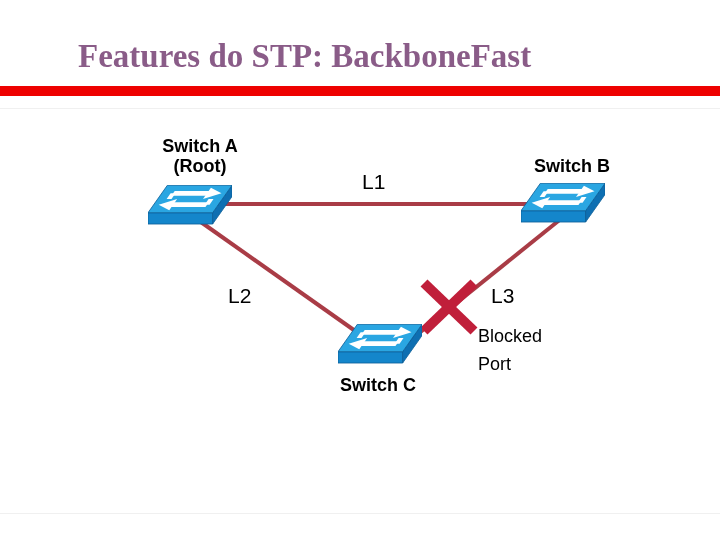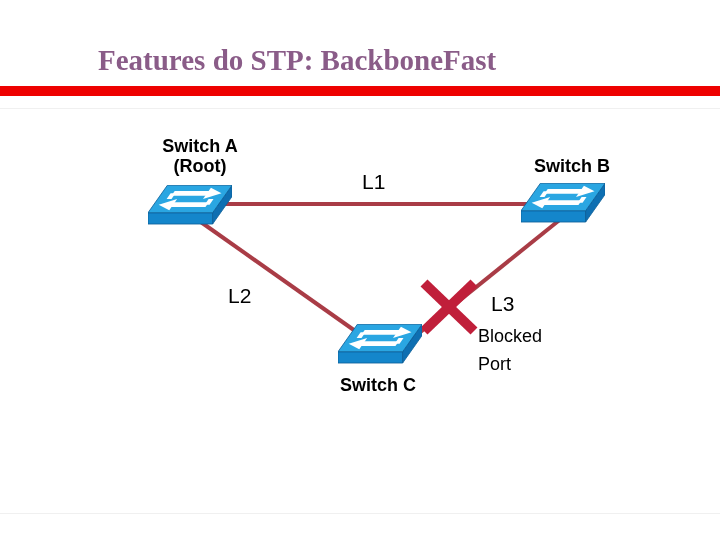--- a/index.html
+++ b/index.html
@@ -7,27 +7,26 @@
     width: 720px; height: 540px;
     background: #ffffff;
     overflow: hidden;
     position: relative;
     font-family: "Liberation Sans", sans-serif;
   }
   .slide { position: absolute; inset: 0; }
 
   .page-title {
     position: absolute;
-    left: 78px; top: 44px;
+    left: 78px; top: 38px;
     font-family: "Liberation Serif", serif;
     font-weight: bold;
-    font-size: 29px;
+    font-size: 33px;
     color: var(--title-purple, #8A5C88);
     white-space: nowrap;
-    margin-left: 20px;
   }
 
   .top-bar {
     position: absolute;
     left: 0; top: 86px;
     width: 720px; height: 10px;
     background: var(--accent-red, #EE0100);
   }
   .faint-line {
     position: absolute;
@@ -84,21 +83,21 @@
   .link-label {
     position: absolute;
     font-weight: normal;
     font-size: 21px;
     color: var(--label-black, #000);
     z-index: 3;
     white-space: nowrap;
   }
   .link-label.lbl-l1 { left: 362px; top: 170px; }
   .link-label.lbl-l2 { left: 228px; top: 284px; }
-  .link-label.lbl-l3 { left: 491px; top: 284px; margin-top: 8px; }
+  .link-label.lbl-l3 { left: 491px; top: 284px; }
 
   .blocked-label {
     position: absolute;
     left: 478px; top: 322px;
     width: 84px;
     font-weight: normal;
     font-size: 18px;
     line-height: 28px;
     color: var(--label-black, #000);
     z-index: 3;

